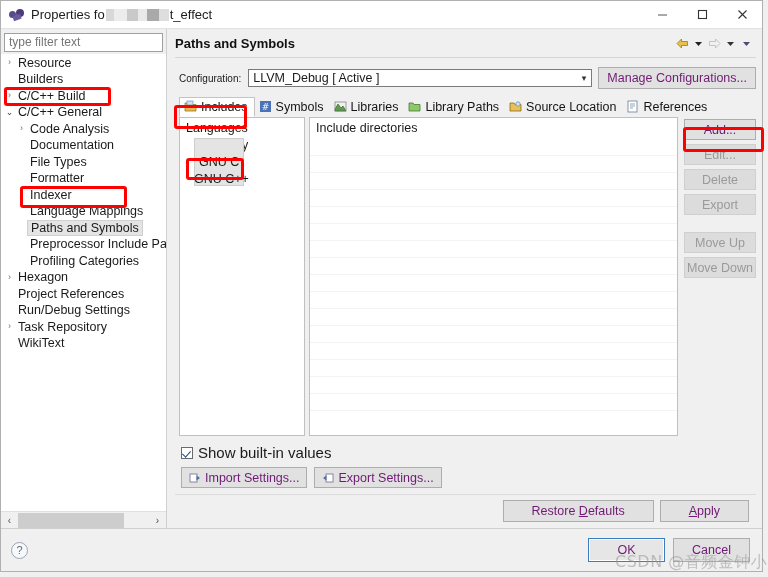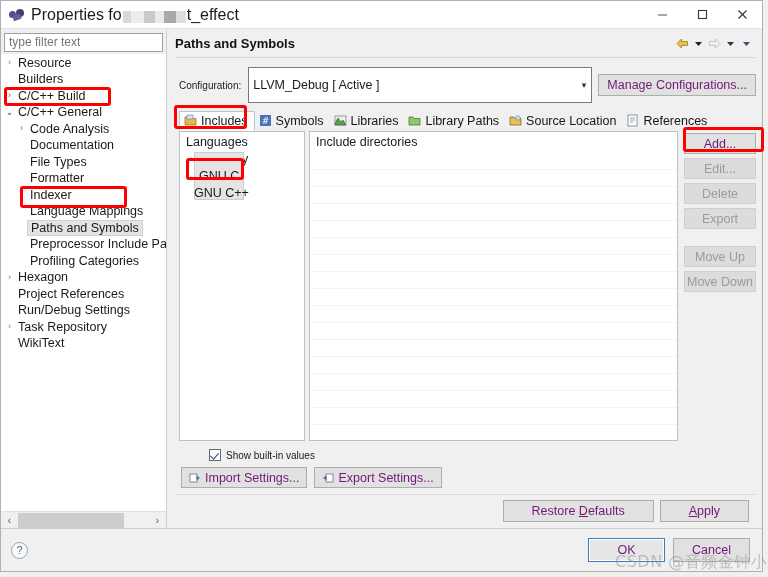--- a/index.html
+++ b/index.html
@@ -50,21 +50,21 @@
     background: #5b4a8a;
   }
   .title-icon .b1 { left: 0; top: 4px; }
   .title-icon .b2 { left: 7px; top: 2px; width: 8px; height: 8px; background: #4b3b7a; }
   .title-icon .b3 {
     position: absolute; left: 4px; top: 8px;
     width: 8px; height: 5px; background: #6a5a99;
     transform: rotate(-20deg);
   }
   .title-text {
-    font-size: 16px;
+    font-size: 13px;
     color: #1c1c1c;
     white-space: nowrap;
     display: flex;
     align-items: center;
     gap: 0px;
   }
   .redact {
     display: inline-block;
     height: 12px;
     margin: 0 1px;
@@ -222,21 +222,21 @@
   }
   .cfg-label {
     font-size: 10px;
     color: #1a1a1a;
     margin-left: 4px;
     margin-right: 7px;
     white-space: nowrap;
   }
   .cfg-combo {
     flex: 1 1 auto;
-    height: 36px;
+    height: 18px;
     background: #ffffff;
     border: 1px solid #7a7a7a;
     display: flex;
     align-items: center;
     font-size: 12.5px;
     color: #1a1a1a;
     padding-left: 4px;
     min-width: 0;
     position: relative;
   }
@@ -353,24 +353,23 @@
   .btn-col .gap { height: 9px; }
 
   
   .bottom-ctrls {
     flex: 0 0 auto;
     padding: 8px 0 6px 6px;
   }
   .chk-line {
     display: flex;
     align-items: center;
-    font-size: 10px;
+    font-size: 15px;
     color: #1a1a1a;
     margin-bottom: 6px;
-    margin-left: 28px;
   }
   .chk {
     width: 12px; height: 12px;
     border: 1px solid #6a6a6a;
     background: #ffffff;
     margin-right: 5px;
     position: relative;
     flex: 0 0 12px;
   }
   .chk.checked::after {

